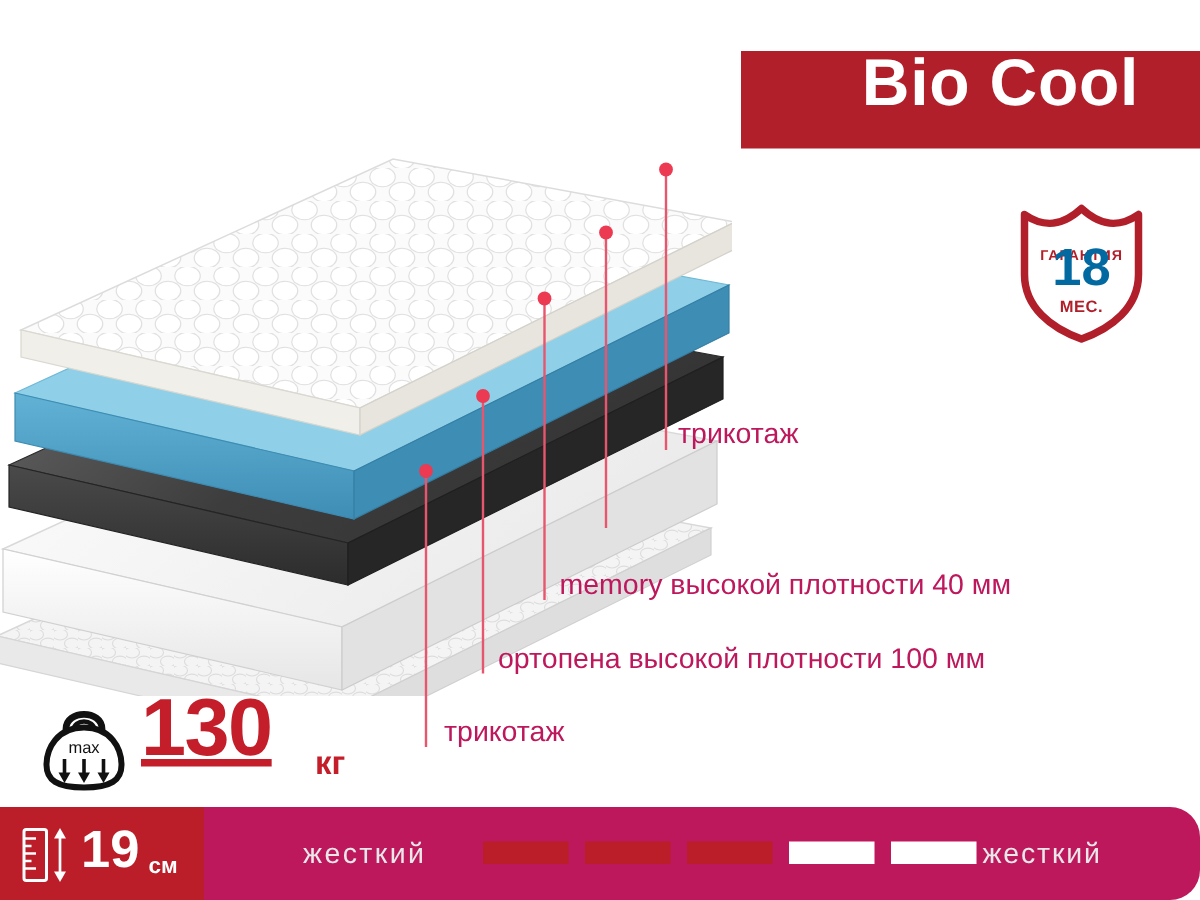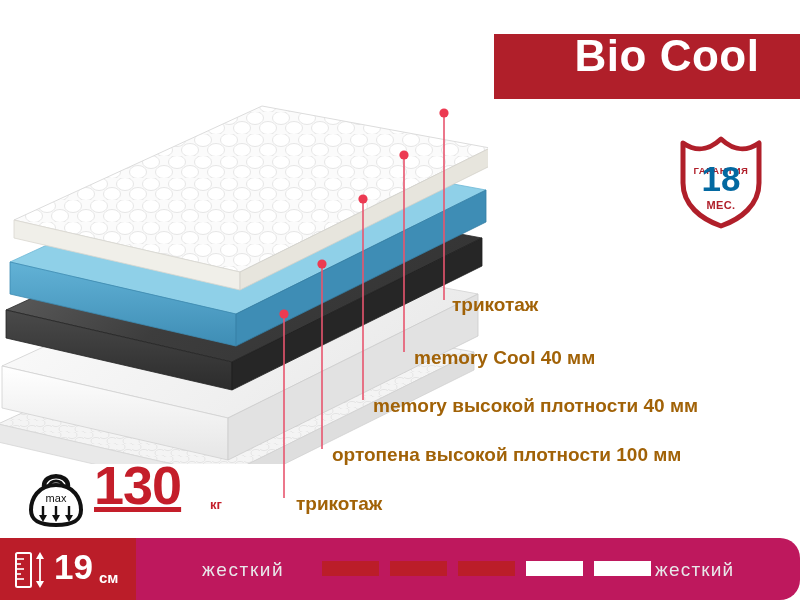--- a/index.html
+++ b/index.html
@@ -41,39 +41,39 @@
   }
 
   
   .mattress{position:absolute;left:-12px;top:24px;width:500px;height:440px;}
   .mattress svg{display:block;}
 
   
   .callouts{position:absolute;left:0;top:0;width:800px;height:600px;pointer-events:none;}
   .callout-label{
     position:absolute;
-    font-size:19px;color:#a16207;font-weight:bold;
-    white-space:nowrap;line-height:1;margin-top:15px;
+    font-size:19px;color:#be185d;font-weight:normal;
+    white-space:nowrap;line-height:1;
   }
   .cl-1{left:452px;top:280px;}
   .cl-2{left:414px;top:333px;}
   .cl-3{left:373px;top:381px;}
   .cl-4{left:332px;top:430px;}
   .cl-5{left:296px;top:479px;}
 
   
   .weight-row{position:absolute;left:28px;top:462px;width:230px;height:72px;}
   .kettlebell{position:absolute;left:0;top:4px;}
   .weight-num{
     position:absolute;left:66px;top:-4px;
     font-size:54px;font-weight:bold;color:#c41e2a;line-height:1;letter-spacing:-1px;text-decoration:underline;
   }
   .weight-unit{
     position:absolute;left:182px;top:36px;
-    font-size:13px;font-weight:bold;color:#c41e2a;line-height:1;
+    font-size:22px;font-weight:bold;color:#c41e2a;line-height:1;
   }
 
   
   .bottom-bar{
     position:absolute;left:0;top:538px;width:800px;height:62px;
     background:#be185d;
     border-radius:20px;
   }
   .height-block{
     position:absolute;left:0;top:0;width:136px;height:62px;
@@ -194,21 +194,20 @@
     <circle cx="363" cy="199" r="4.6" fill="#ec3a52"></circle>
 
     <line x1="322" y1="264" x2="322" y2="449" stroke="#e8556e" stroke-width="1.6"></line>
     <circle cx="322" cy="264" r="4.6" fill="#ec3a52"></circle>
 
     <line x1="284" y1="314" x2="284" y2="498" stroke="#e8556e" stroke-width="1.6"></line>
     <circle cx="284" cy="314" r="4.6" fill="#ec3a52"></circle>
   </svg>
 
   <div class="callout-label cl-1">трикотаж</div>
-  <div class="callout-label cl-2">memory Cool 40 мм</div>
   <div class="callout-label cl-3">memory высокой плотности 40 мм</div>
   <div class="callout-label cl-4">ортопена высокой плотности 100 мм</div>
   <div class="callout-label cl-5">трикотаж</div>
 
   <div class="brand-banner">
     <span class="brand-text">Bio Cool</span>
   </div>
 
   <div class="shield-wrap">
     <svg width="86" height="96" viewBox="0 0 86 96" xmlns="http://www.w3.org/2000/svg">

